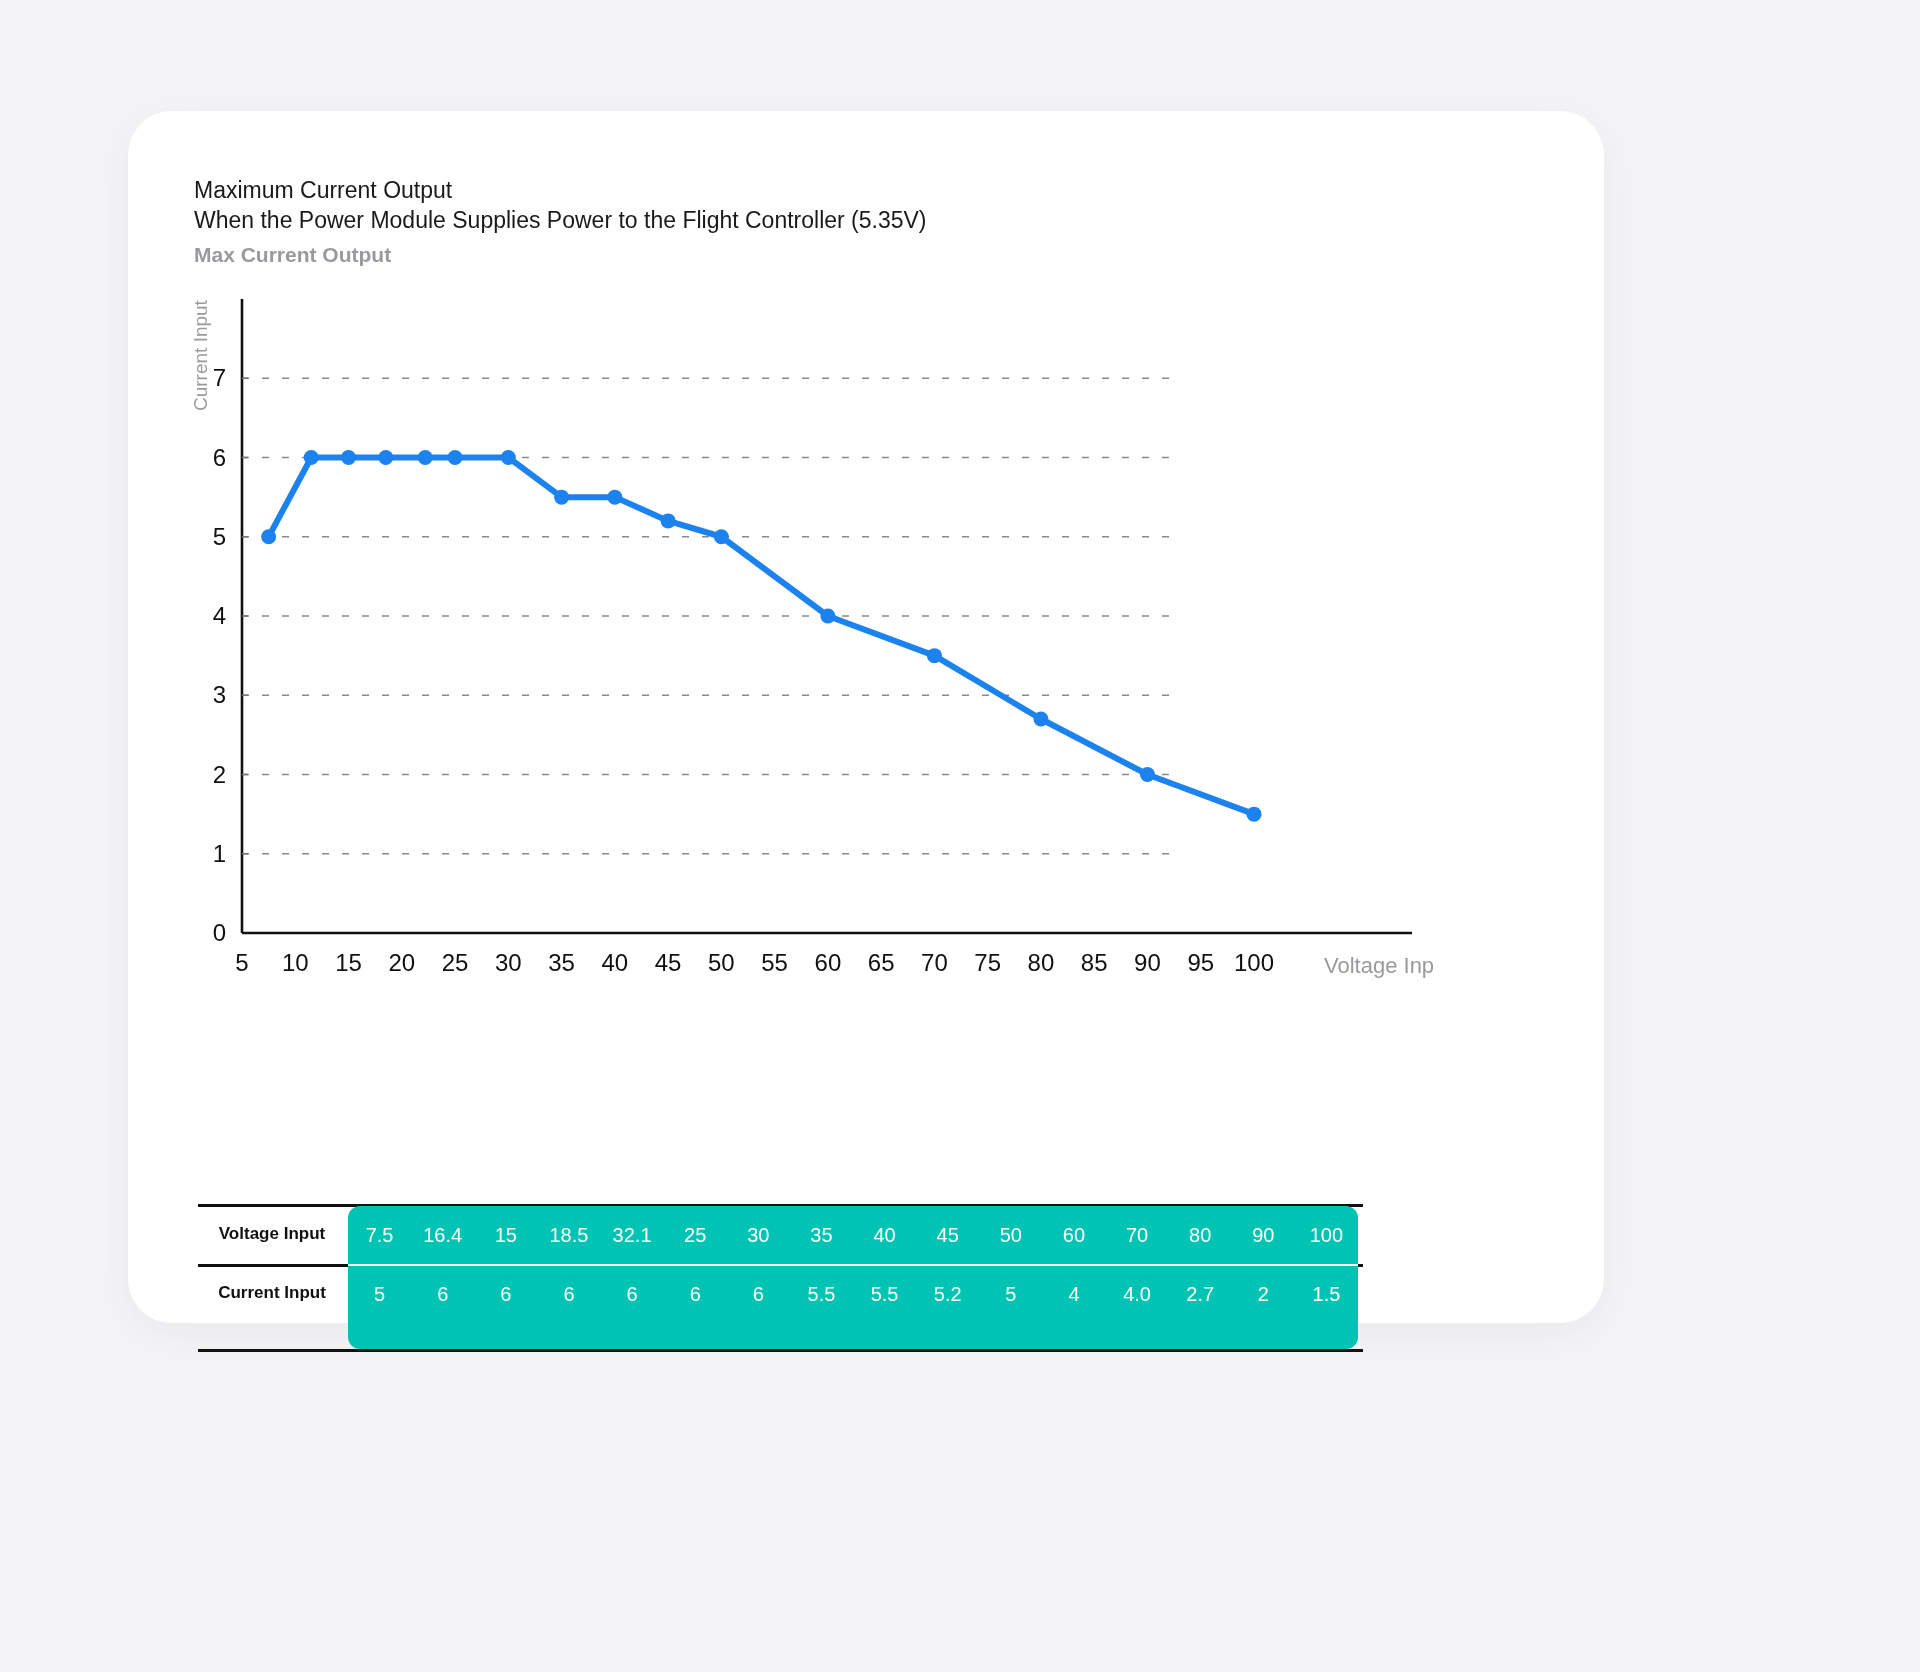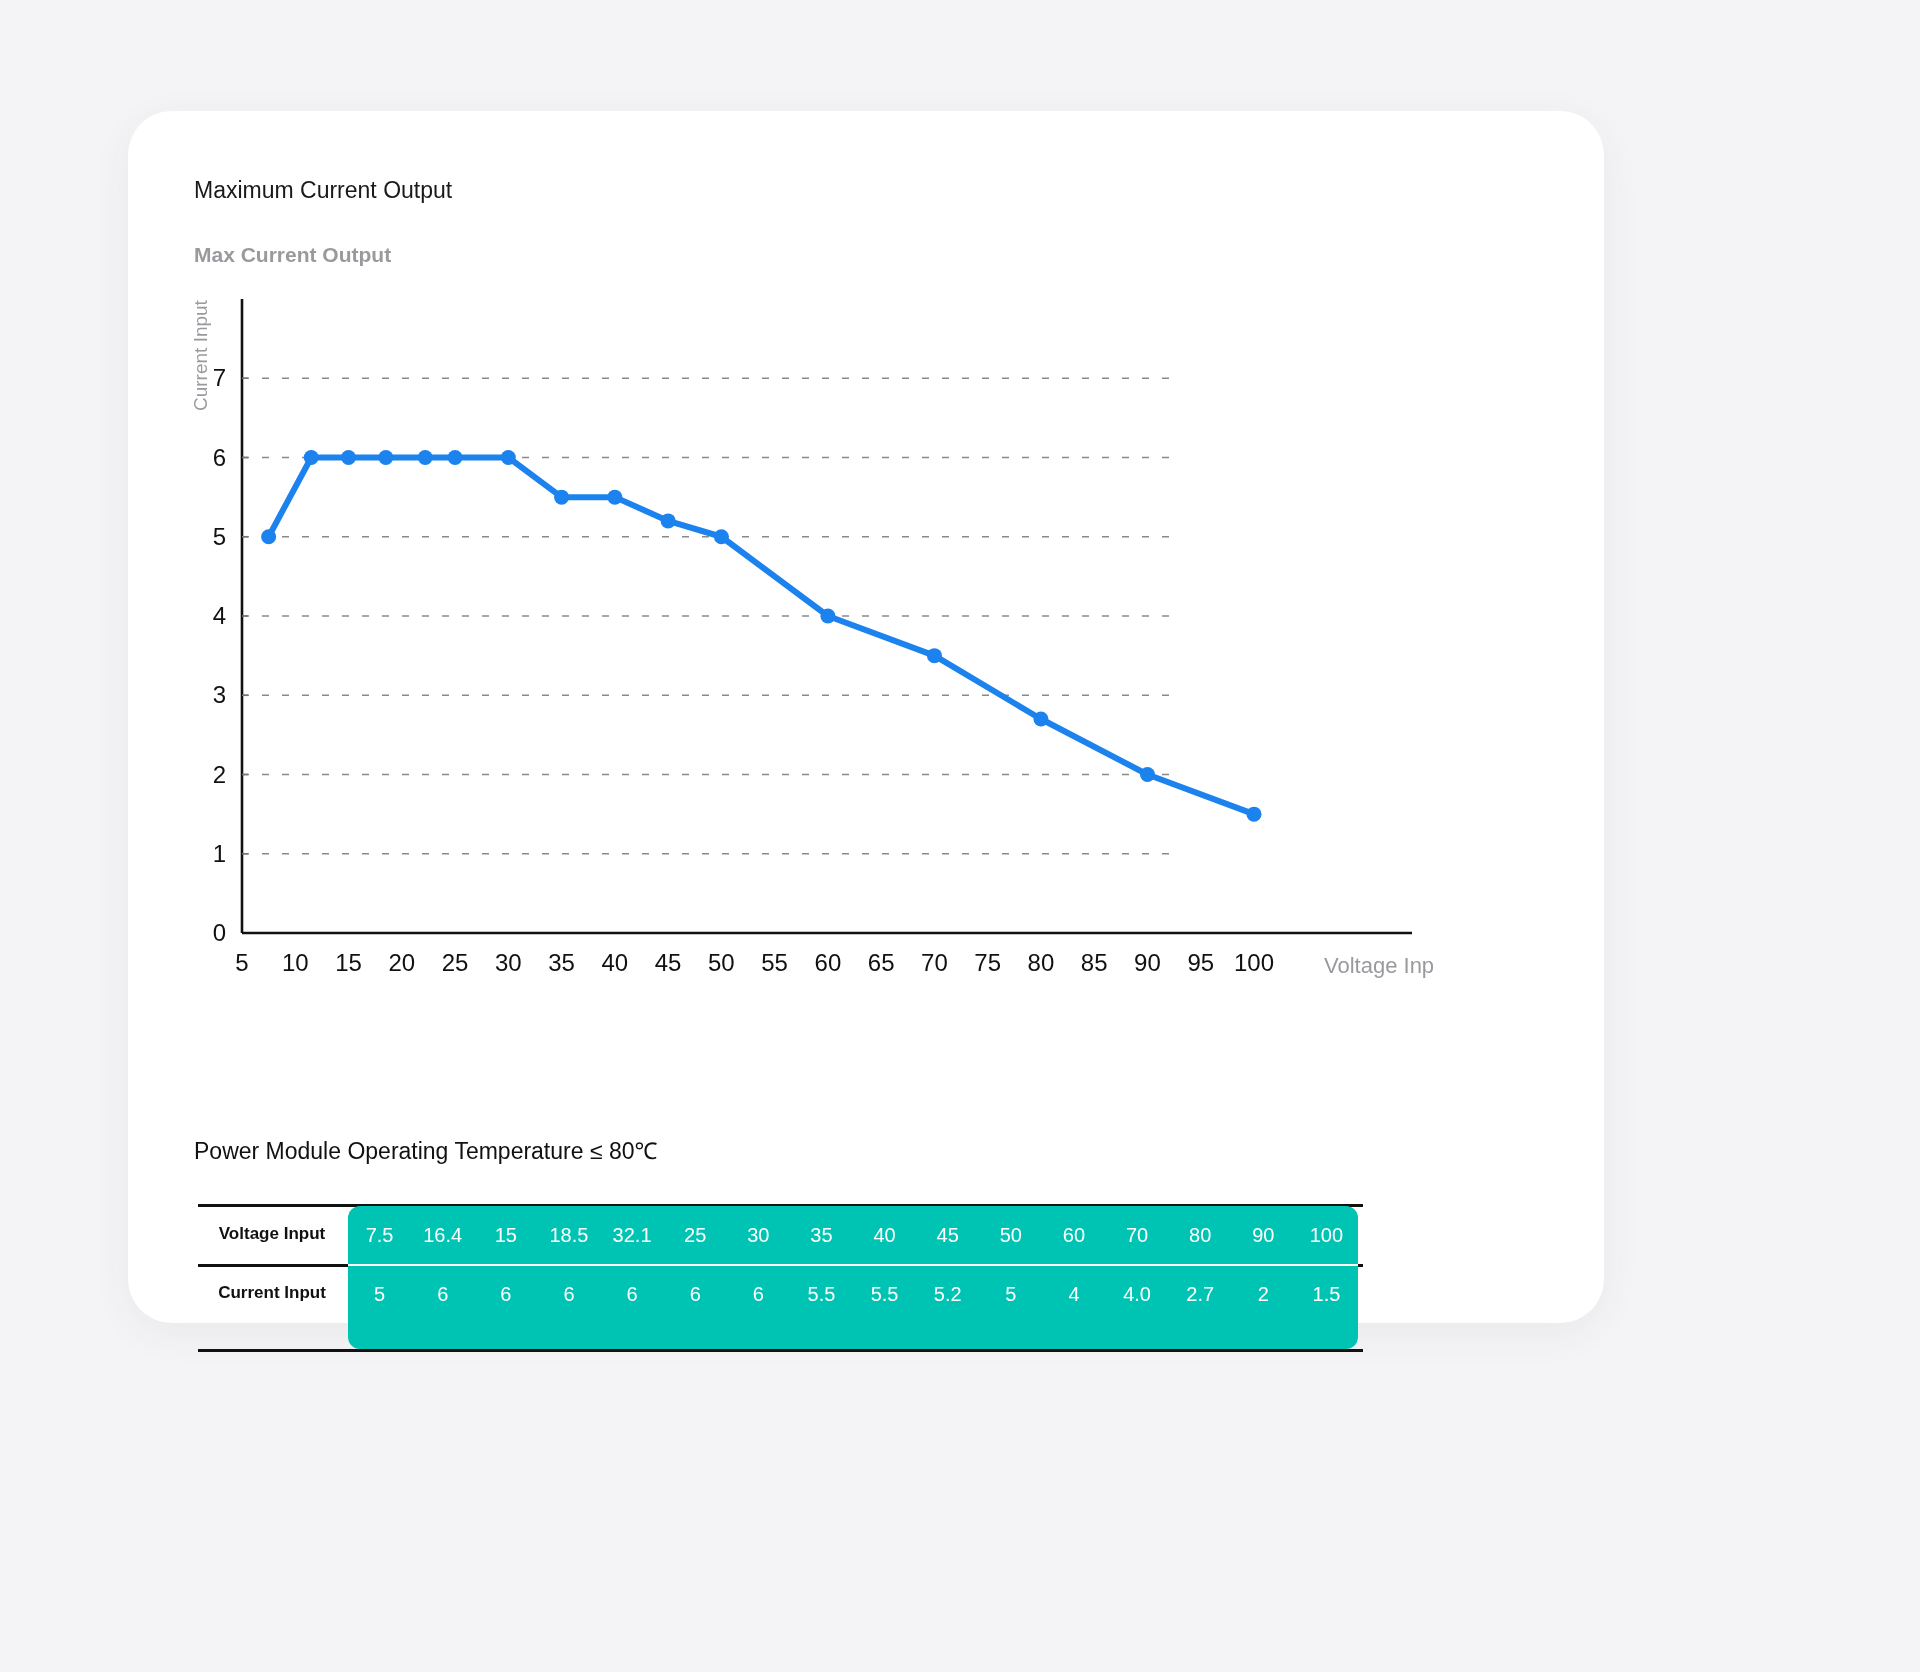--- a/index.html
+++ b/index.html
@@ -142,20 +142,21 @@
     color: #ffffff;
   }
 </style>
 </head>
 <body>
 
 <div id="card">
 
   <div class="title-block">
     <div class="title-line">Maximum Current Output</div>
+    <div class="title-line">When the Power Module Supplies Power to the Flight Controller (5.35V)</div>
   </div>
 
   <div class="subtitle">Max Current Output</div>
 
   <div id="chart-area">
     <div class="ylabel-rot">Current Input</div>
     <svg id="plot-svg" width="1240" height="720">
         <line x1="48" y1="560.75" x2="976.004" y2="560.75" stroke="#8a8a8a" stroke-width="1.6" stroke-dasharray="7 13"></line>
         <line x1="48" y1="481.5" x2="976.004" y2="481.5" stroke="#8a8a8a" stroke-width="1.6" stroke-dasharray="7 13"></line>
         <line x1="48" y1="402.25" x2="976.004" y2="402.25" stroke="#8a8a8a" stroke-width="1.6" stroke-dasharray="7 13"></line>
@@ -214,21 +215,20 @@
         <circle cx="474.10526315789474" cy="227.89999999999998" r="7.5" fill="#1b82ee"></circle>
         <circle cx="527.3684210526316" cy="243.75" r="7.5" fill="#1b82ee"></circle>
         <circle cx="633.8947368421053" cy="323" r="7.5" fill="#1b82ee"></circle>
         <circle cx="740.421052631579" cy="362.625" r="7.5" fill="#1b82ee"></circle>
         <circle cx="846.9473684210526" cy="426.025" r="7.5" fill="#1b82ee"></circle>
         <circle cx="953.4736842105264" cy="481.5" r="7.5" fill="#1b82ee"></circle>
         <circle cx="1060" cy="521.125" r="7.5" fill="#1b82ee"></circle>
       </svg>
   </div>
 
-  <div id="table-title">Power Module Operating Temperature ≤ 80℃</div>
 
   <div id="table-wrap">
     <div class="rule" id="rule-top"></div>
     <div class="rule" id="rule-mid"></div>
     <div class="rule" id="rule-bot"></div>
 
     <div class="teal-band">
       <div class="teal-split"></div>
     </div>
 

